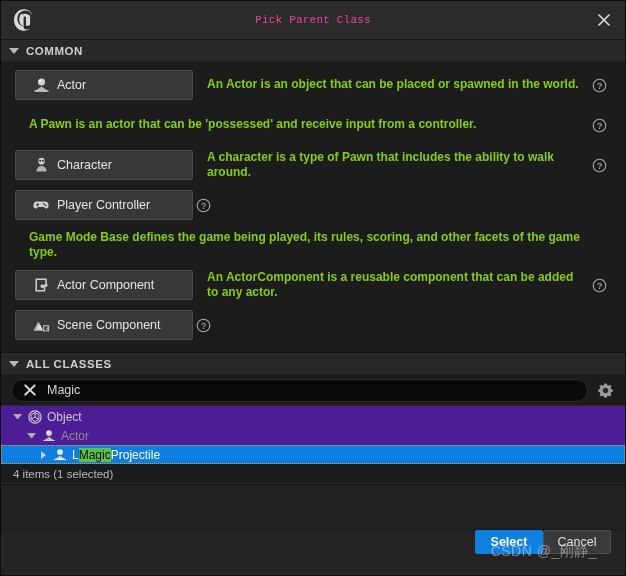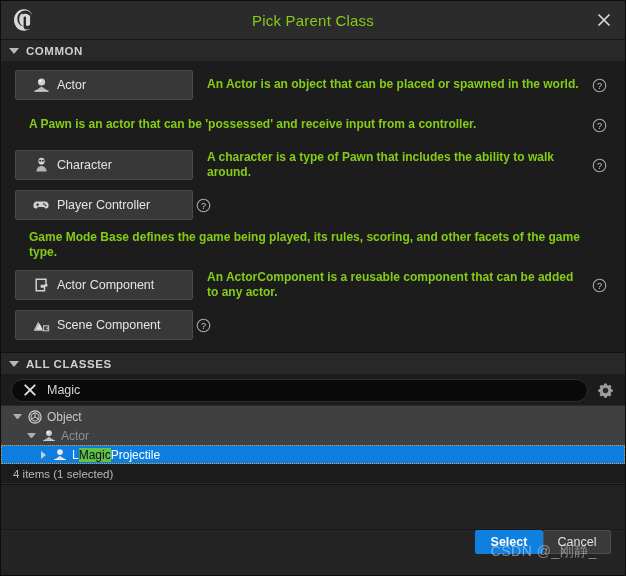--- a/index.html
+++ b/index.html
@@ -38,24 +38,25 @@
     display: flex;
     align-items: center;
     justify-content: center;
     margin-left: 4px;
   }
   .ue-logo svg { display: block; }
   .titlebar-title {
     position: absolute;
     left: 0; right: 0;
     text-align: center;
-    color: #84cc16;
-    font-size: 15px;
+    color: #ec4899;
+    font-size: 11px;
     letter-spacing: .2px;
     pointer-events: none;
+    font-family: Liberation Mono, monospace;
   }
   .close-btn {
     margin-left: auto;
     width: 42px;
     height: 39px;
     display: flex;
     align-items: center;
     justify-content: center;
     color: #d8d8d8;
     font-size: 17px;
@@ -189,21 +190,21 @@
   .gear-btn {
     width: 28px; height: 26px;
     margin-left: 3px;
     display: flex; align-items: center; justify-content: center;
     cursor: pointer;
   }
   .gear-btn svg { display:block; }
 
   
   .tree {
-    background: #404040;
+    background: #4c1d95;
     border-top: 1px solid #2a2a2a;
     padding-top: 1px;
   }
   .tree-row {
     display: flex;
     align-items: center;
     height: 19px;
     padding-left: 6px;
     cursor: pointer;
     position: relative;

